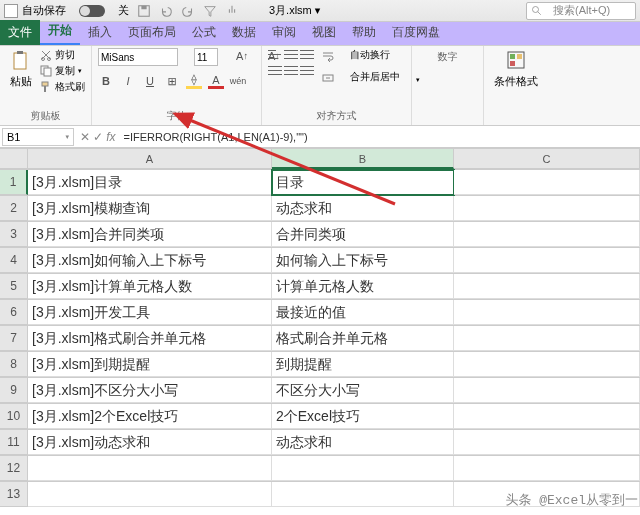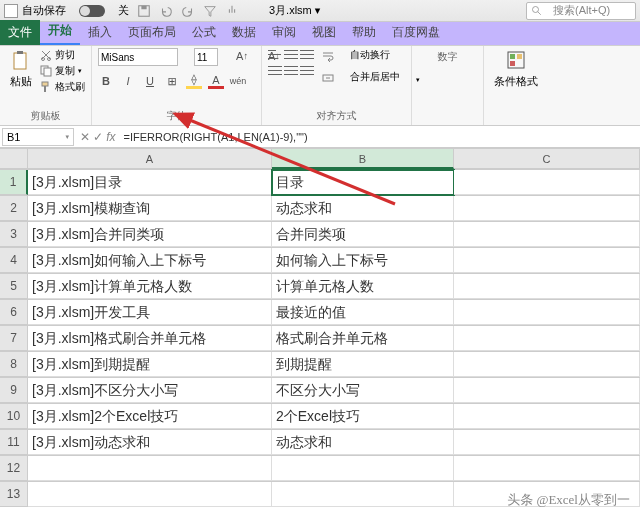--- a/index.html
+++ b/index.html
@@ -56,21 +56,21 @@
   
   .grid { display: grid; grid-template-columns: 28px 244px 182px 186px; border-top: 1px solid #ccc; }
   .hdr { background: #e6e6e6; border-right: 1px solid #ccc; border-bottom: 1px solid #ccc; text-align: center; font-size: 11px; height: 20px; line-height: 20px; color: #555; }
   .corner { background: #e6e6e6; border-right: 1px solid #ccc; border-bottom: 1px solid #ccc; }
   .rowhdr { background: #e6e6e6; border-right: 1px solid #ccc; border-bottom: 1px solid #ccc; text-align: center; font-size: 12px; height: 25px; line-height: 25px; color: #555; }
   .rowhdr.sel { background: #d2e9d8; border-right: 2px solid #217346; }
   .hdr.sel { background: #d2e9d8; border-bottom: 2px solid #217346; }
   .cell { border-right: 1px solid #ddd; border-bottom: 1px solid #ddd; height: 25px; line-height: 25px; padding: 0 4px; font-size: 14px; color: #333; background: #fff; overflow: hidden; white-space: nowrap; }
   .cell.sel { outline: 2px solid #217346; outline-offset: -1px; }
   
-  .watermark { position: absolute; bottom: 6px; right: 10px; font-size: 13px; color: #888; font-family: Liberation Serif, serif; }
+  .watermark { position: absolute; bottom: 6px; right: 2px; font-size: 13px; color: #888; font-family: Liberation Mono, monospace; }
 </style>
 </head>
 <body>
 
 <div class="titlebar">
   <div class="sysicon"></div>
   <div class="autosave">
     <span>自动保存</span>
     <div class="toggle"></div>
     <span>关</span>

